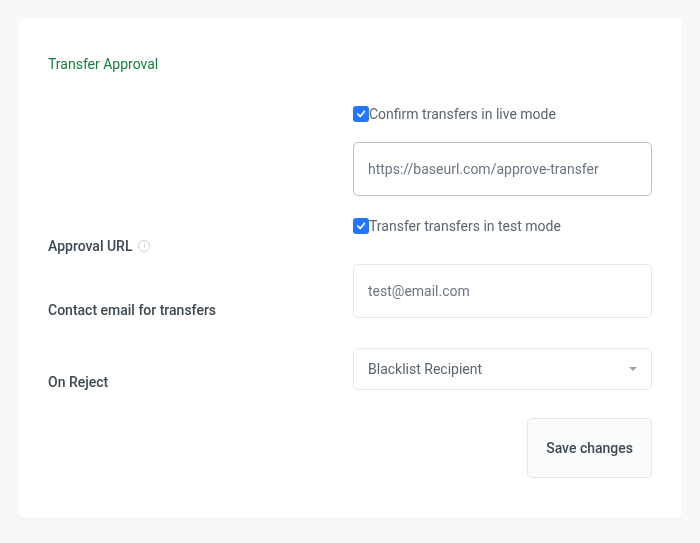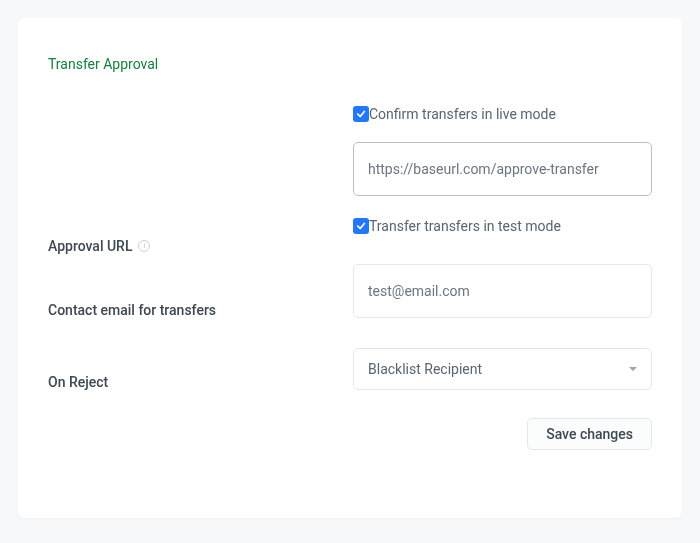--- a/index.html
+++ b/index.html
@@ -133,21 +133,21 @@
     }
     .save-row {
       display: flex;
       justify-content: flex-end;
       margin-top: 28px;
     }
     .save-btn {
       background: #fbfcfc;
       border: 1px solid #e3e8ec;
       border-radius: 5px;
-      padding: 7px 18px;
+      padding: 21px 18px;
       font-size: 14px;
       color: #3d4852;
       font-weight: 500;
       cursor: pointer;
       font-family: inherit;
     }
   </style>
 </head>
 <body>
 

